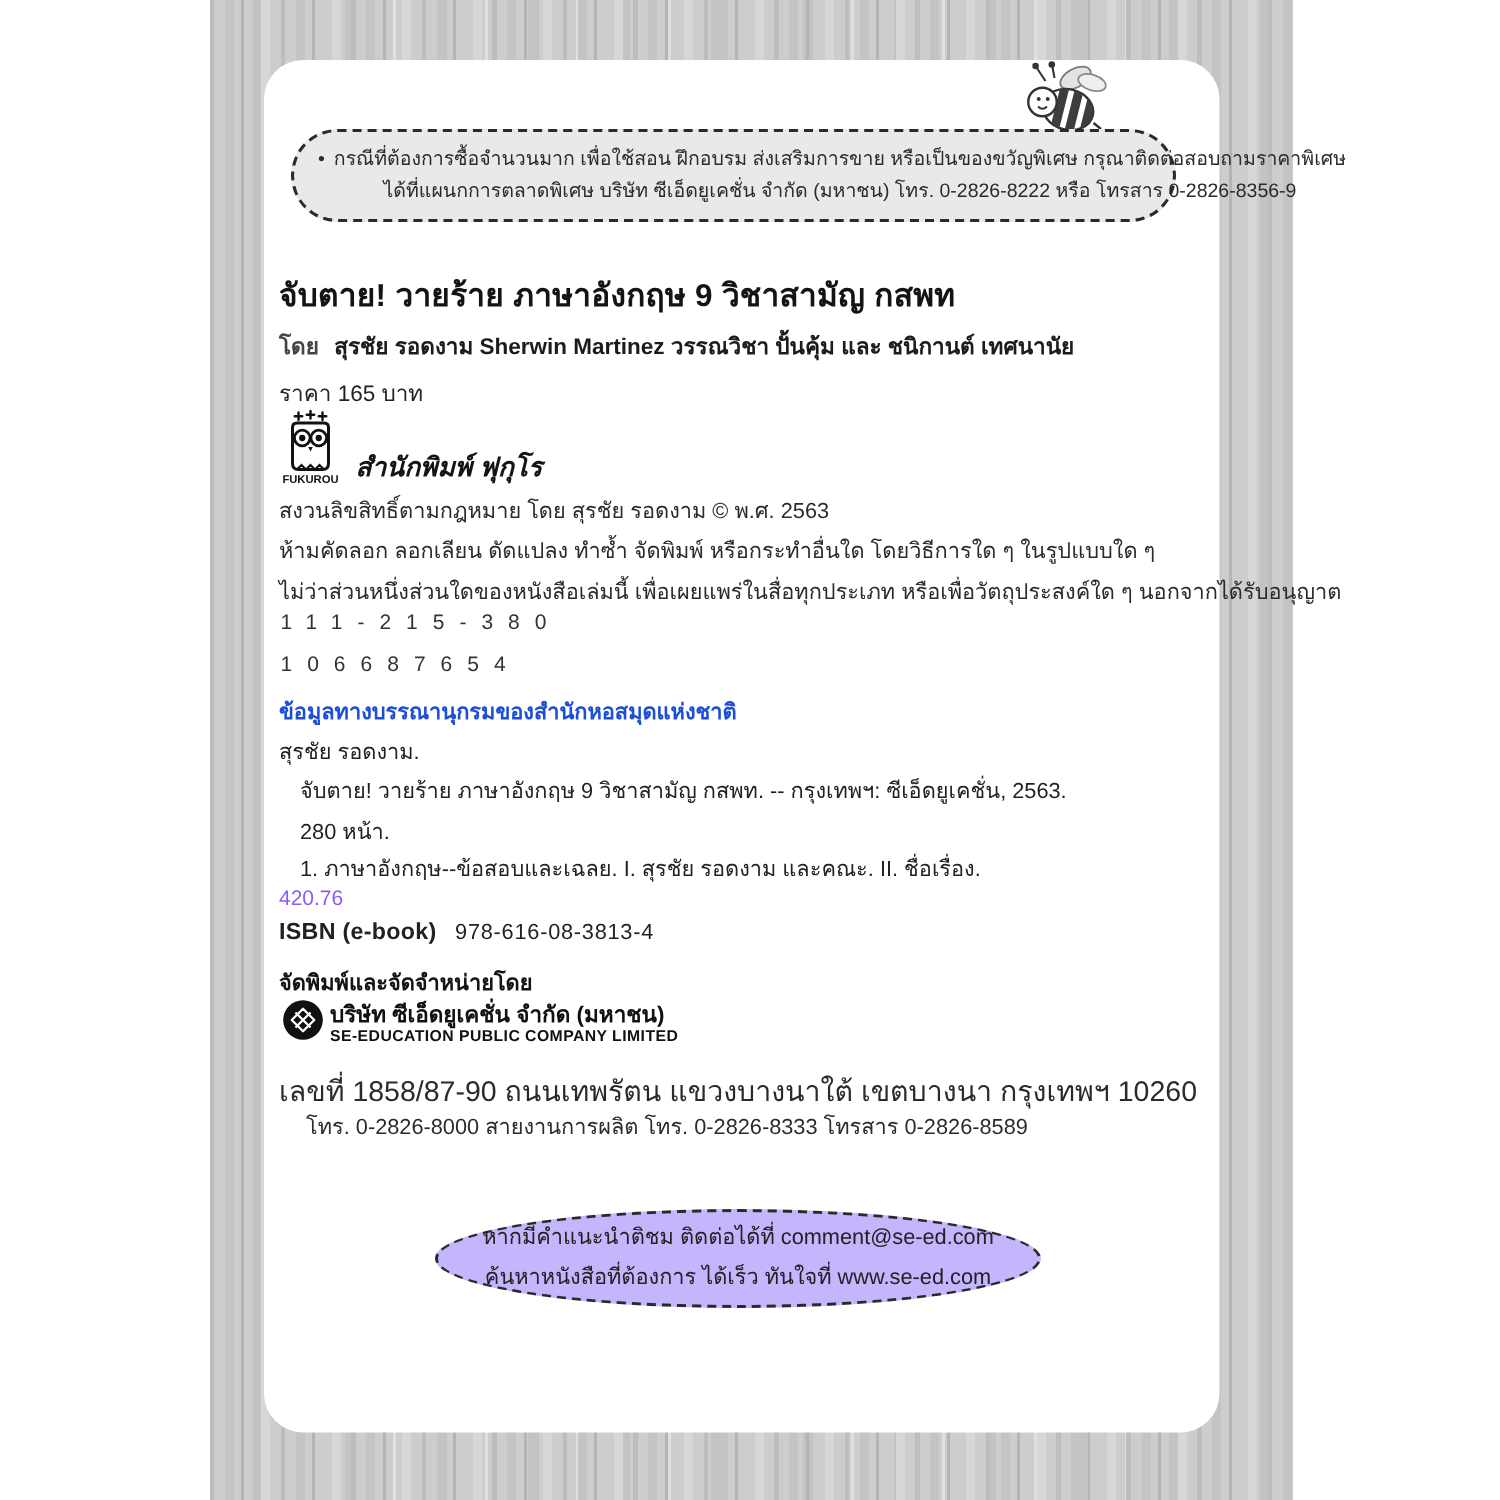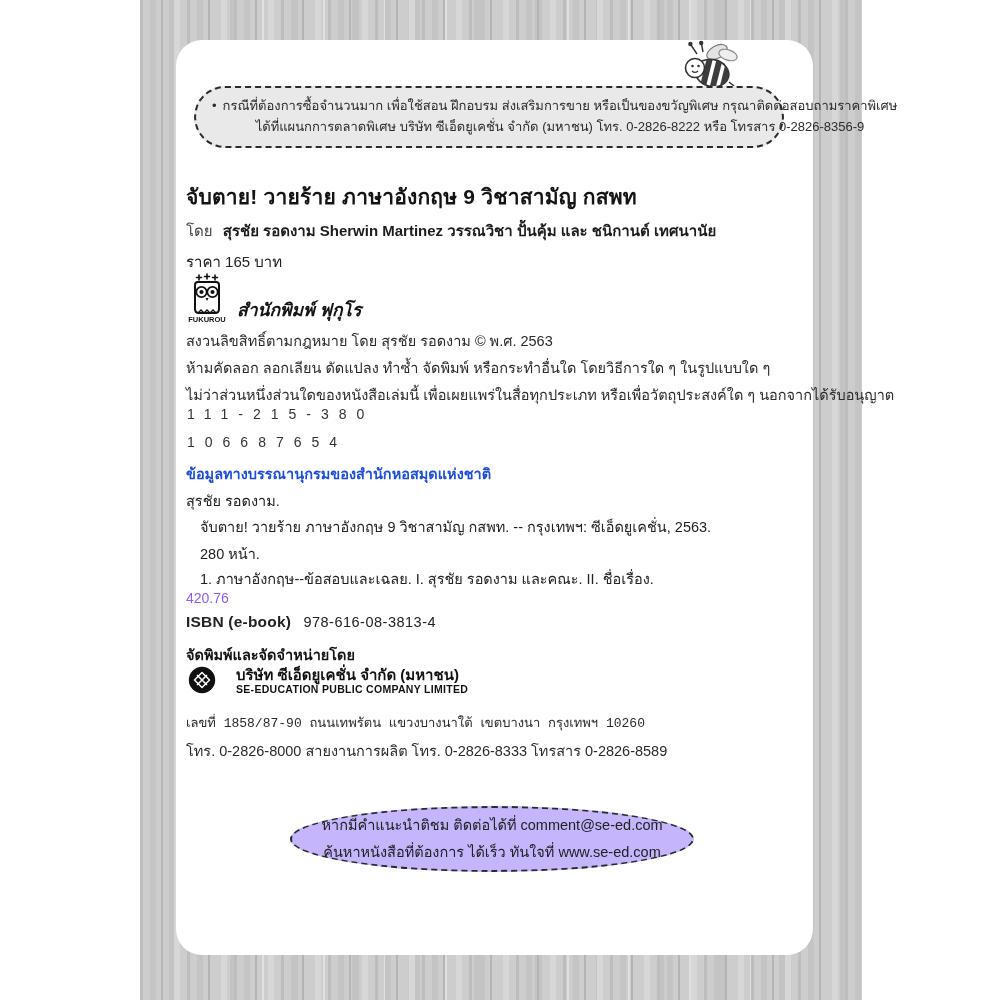--- a/index.html
+++ b/index.html
@@ -43,21 +43,21 @@
     background:#e9e9e9;border:2px dashed #2a2a2a;border-radius:32px;
     padding:7px 12px 7px 14px;display:flex;align-items:flex-start;
     font-size:13px;line-height:1.65;color:#2b2b2b;
   }
   .promo .bullet{margin:0 6px 0 2px;font-size:13px;}
   .promo .txt{flex:1;text-align:center;}
   .bee{left:500px;top:0px;width:66px;height:56px;}
 
   .title{left:10px;top:140px;font-size:21px;font-weight:bold;color:#141414;letter-spacing:.2px;}
   .byline{left:10px;top:179px;font-size:15px;}
-  .byline .prefix{color:#444;font-weight:normal;margin-right:6px;}
+  .byline .prefix{color:#444;font-weight:bold;margin-right:6px;}
   .byline .names{font-weight:bold;color:#1c1c1c;}
   .price{left:10px;top:210px;font-size:15px;}
 
   .brand-row{left:10px;top:231px;display:flex;align-items:flex-end;gap:9px;}
   .brand-name{font-size:17.5px;font-weight:bold;color:#141414;padding-bottom:3px;font-style:italic;}
 
   .copyright{left:10px;top:288px;font-size:14.5px;line-height:27px;color:#2b2b2b;}
 
   .keyline{font-size:14px;letter-spacing:10px;color:#333;}
   .key1{left:11px;top:366px;}
@@ -68,26 +68,26 @@
   .bib1{left:24px;top:475px;font-size:14.5px;}
   .bib2{left:24px;top:502px;font-size:14.5px;}
   .bib3{left:24px;top:527px;font-size:14.5px;}
   .ddc{left:10px;top:550px;font-size:14px;color:#8b5cf6;}
 
   .isbn{left:10px;top:573px;font-size:15.5px;}
   .isbn .lbl{font-weight:bold;letter-spacing:.2px;margin-right:8px;}
   .isbn .val{font-size:14.5px;letter-spacing:.5px;text-align:right;}
 
   .dist-h{left:10px;top:603px;font-size:14.5px;font-weight:bold;color:#141414;}
-  .company-row{left:12px;top:626px;display:flex;align-items:flex-start;gap:20px;}
+  .company-row{left:12px;top:626px;display:flex;align-items:center;gap:4px;}
   .company-names{display:flex;flex-direction:column;line-height:1.15;}
   .company-th{font-size:15px;font-weight:bold;color:#111;}
   .company-en{font-size:10.5px;font-weight:bold;color:#111;letter-spacing:.3px;}
-  .address{left:10px;top:672px;font-size:13px;color:#2b2b2b;font-family:Liberation Mono, monospace;}
-  .phone{left:10px;top:699px;font-size:14.5px;color:#2b2b2b;}
+  .address{left:10px;top:672px;font-size:19px;color:#2b2b2b;}
+  .phone{left:28px;top:699px;font-size:14.5px;color:#2b2b2b;}
 
   .contact{
     left:114px;top:766px;width:400px;height:62px;
     background:#c4b5fd;border:2px dashed #2a2a2a;border-radius:50%;
     display:flex;flex-direction:column;justify-content:center;align-items:center;
     font-size:14.5px;line-height:1.85;color:#222;text-align:center;
   }
 </style>
 </head>
 <body>

